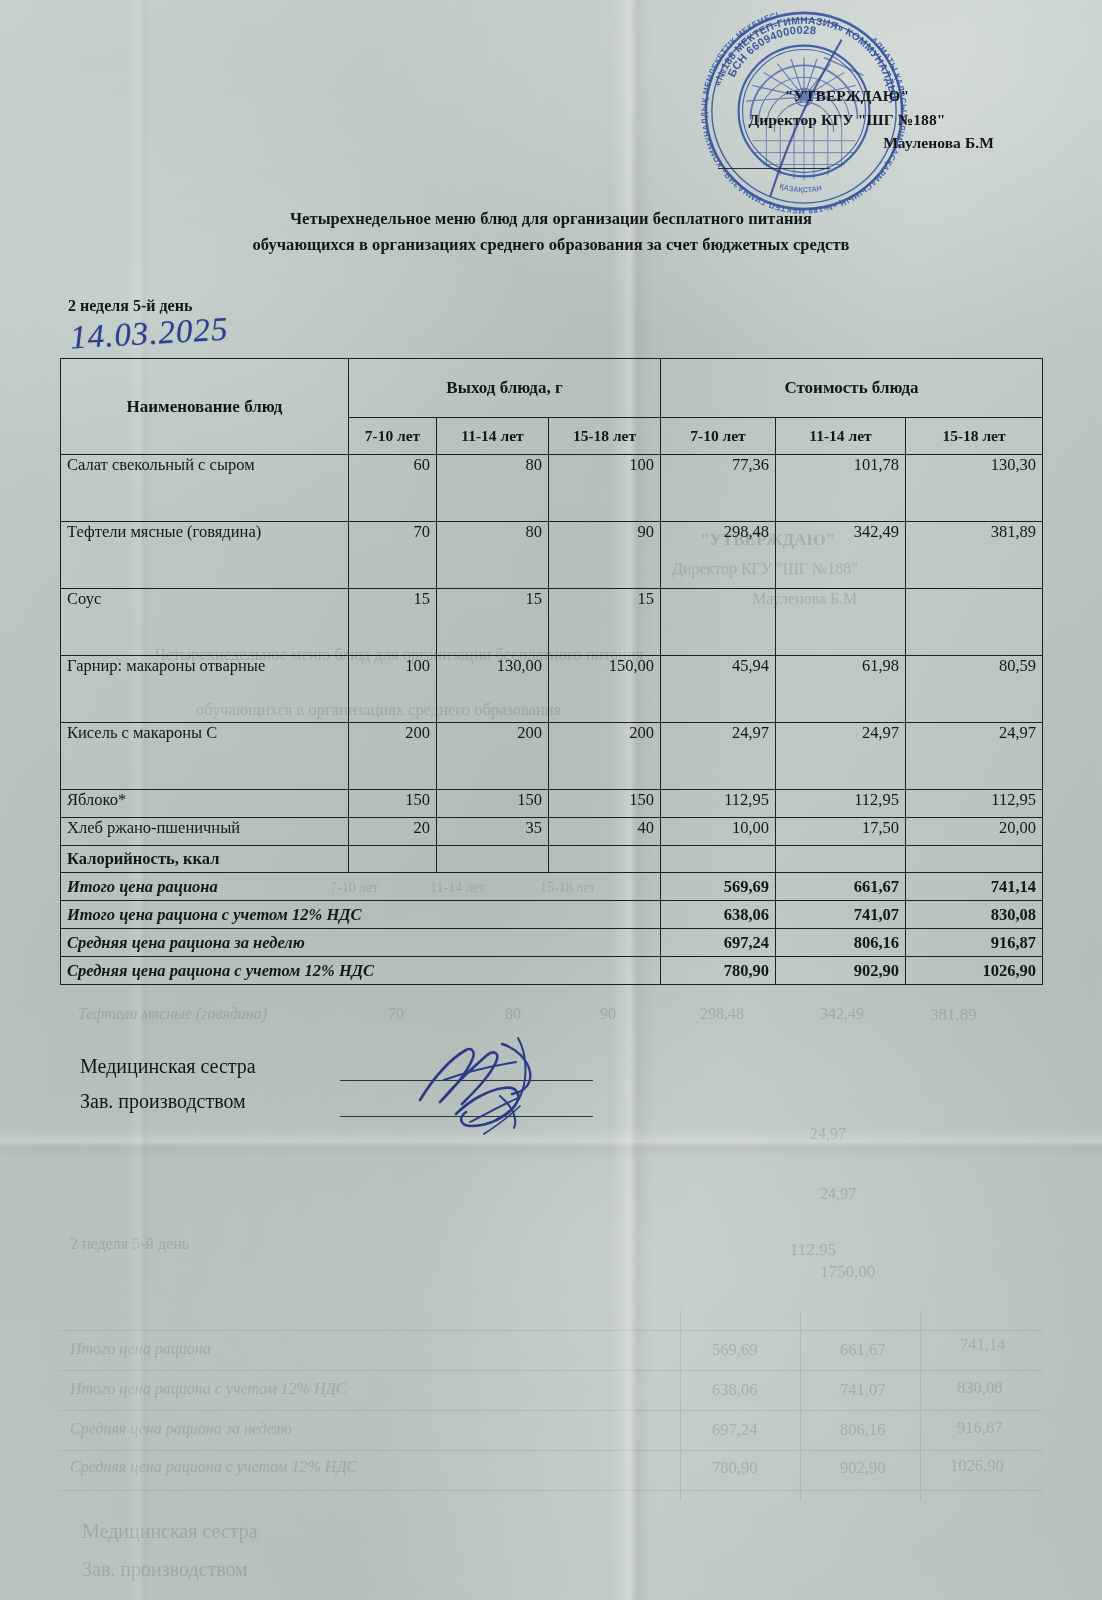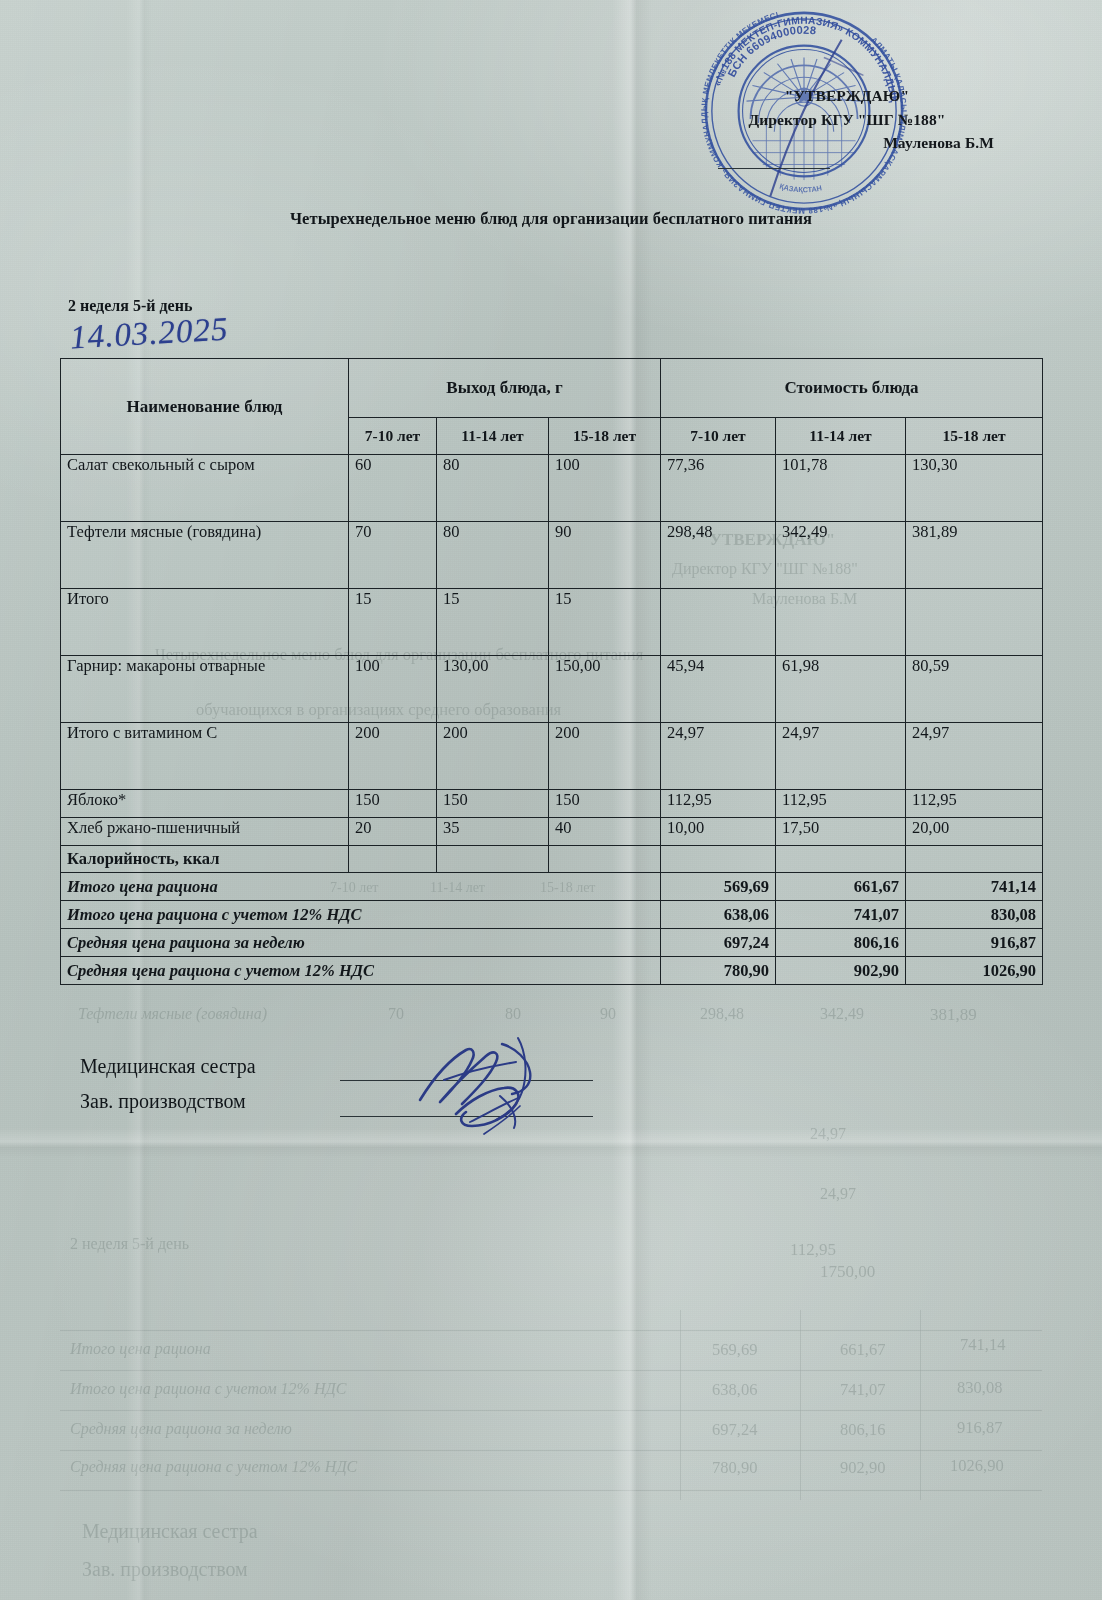--- a/index.html
+++ b/index.html
@@ -150,21 +150,21 @@
   .th-sub  { font-size: 15.5px; height: 36px; }
   .col-name { text-align: right; }
 
   td.dish {
     text-align: left;
     vertical-align: top;
     padding-top: 5px;
     font-size: 16.5px;
   }
   td.num {
-    text-align: left;
+    text-align: right;
     vertical-align: top;
     padding-top: 5px;
     font-size: 16.5px;
   }
   tr.tall td { height: 66px; }
   tr.short td { height: 27px; }
 
   tr.kcal td {
     height: 26px;
     font-weight: bold;
@@ -348,20 +348,21 @@
 
   <div class="approve-block">
     <div>"УТВЕРЖДАЮ"</div>
     <div>Директор КГУ "ШГ №188"</div>
     <span class="nm">Мауленова Б.М</span>
   </div>
   <div class="approve-sig-line"></div>
 
   <div class="doc-title">
     <span>Четырехнедельное меню блюд для организации бесплатного питания</span>
+    <span class="l2">обучающихся в организациях среднего образования за счет бюджетных средств</span>
   </div>
 
   <div class="week-day">2 неделя 5-й день</div>
   <div class="handdate">14.03.2025</div>
 
   <table id="menu-table">
     <colgroup>
       <col style="width:288px">
       <col style="width:88px">
         <col style="width:112px">
@@ -398,39 +399,39 @@
         <tr class="tall">
           <td class="dish">Тефтели мясные (говядина)</td>
           <td class="num">70</td>
           <td class="num">80</td>
           <td class="num">90</td>
           <td class="num">298,48</td>
           <td class="num">342,49</td>
           <td class="num">381,89</td>
         </tr>
         <tr class="tall">
-          <td class="dish">Итого</td>
+          <td class="dish">Соус</td>
           <td class="num">15</td>
           <td class="num">15</td>
           <td class="num">15</td>
           <td class="num"></td>
           <td class="num"></td>
           <td class="num"></td>
         </tr>
         <tr class="tall">
           <td class="dish">Гарнир: макароны отварные</td>
           <td class="num">100</td>
           <td class="num">130,00</td>
           <td class="num">150,00</td>
           <td class="num">45,94</td>
           <td class="num">61,98</td>
           <td class="num">80,59</td>
         </tr>
         <tr class="tall">
-          <td class="dish">Итого с витамином С</td>
+          <td class="dish">Кисель с макароны С</td>
           <td class="num">200</td>
           <td class="num">200</td>
           <td class="num">200</td>
           <td class="num">24,97</td>
           <td class="num">24,97</td>
           <td class="num">24,97</td>
         </tr>
         <tr class="short">
           <td class="dish">Яблоко*</td>
           <td class="num">150</td>

